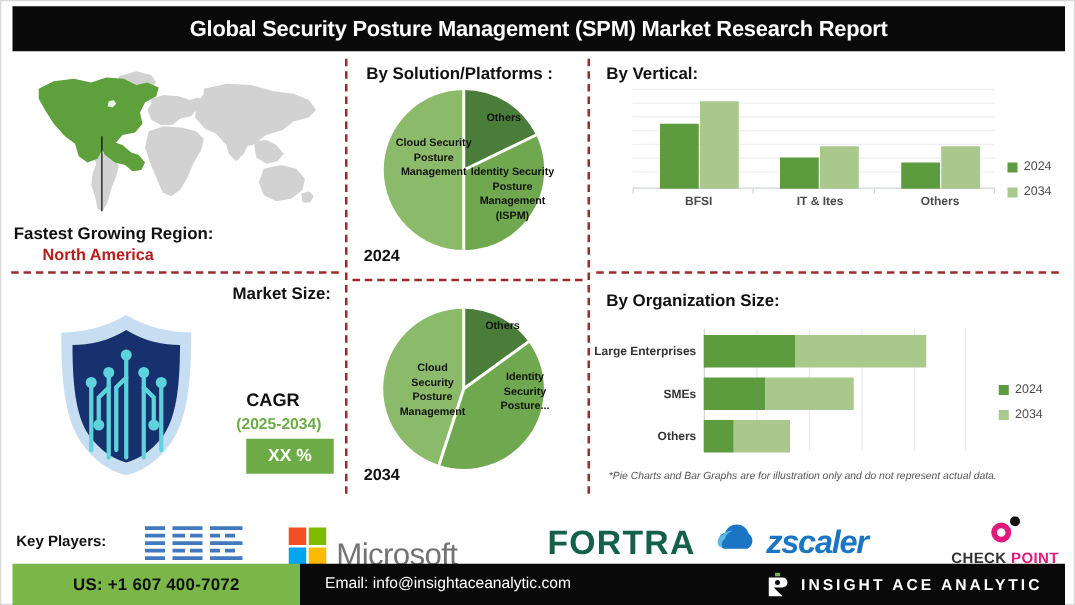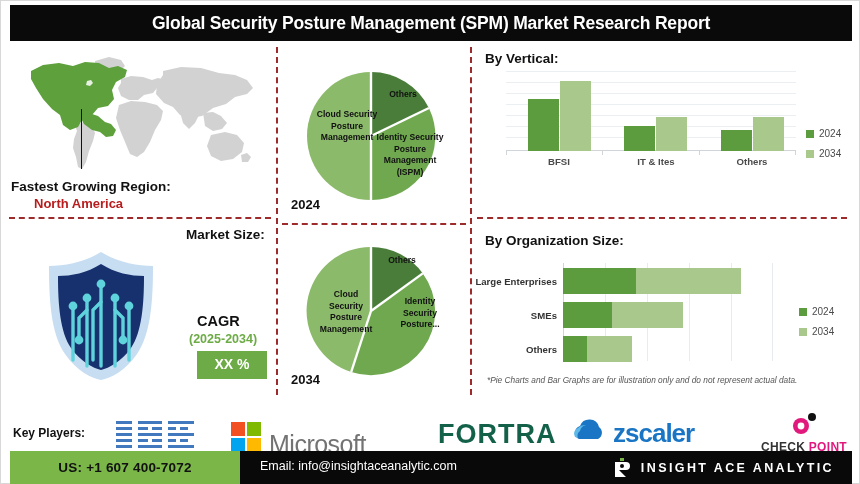--- a/index.html
+++ b/index.html
@@ -76,21 +76,21 @@
 
   
   .kp-label{position:absolute;left:12px;top:425px;font-size:12px;font-weight:bold;color:#111;}
   .logo{position:absolute;}
   .ibm{left:115px;top:418px;}
   .ms-logo{left:230px;top:414px;display:flex;align-items:center;gap:8px;}
   .ms-sq{display:grid;grid-template-columns:14px 14px;grid-template-rows:14px 14px;gap:2px;}
   .ms-txt{font-size:25px;color:#737373;letter-spacing:-.5px;margin-top:15px;}
   .fortra{left:437px;top:418px;font-size:27px;font-weight:bold;color:#14614a;letter-spacing:1px;}
   .zs{left:568px;top:417px;display:flex;align-items:center;}
-  .zs-txt{font-size:26px;font-weight:bold;color:#1a75c4;letter-spacing:-1px;}
+  .zs-txt{font-size:26px;font-weight:bold;color:#1a75c4;font-style:italic;letter-spacing:-1px;}
   .cp{left:760px;top:412px;text-align:center;}
   .cp-txt{font-size:12px;font-weight:bold;letter-spacing:.3px;}
   .cp-a{color:#333;}.cp-b{color:#e2197d;}
 
   
   .ft-green{position:absolute;left:9px;top:450px;width:230px;height:33px;background:#7ab648;
             display:flex;align-items:center;justify-content:center;}
   .ft-green span{font-size:13.5px;font-weight:bold;color:#111;letter-spacing:.2px;}
   .ft-black{position:absolute;left:239px;top:450px;width:612px;height:33px;background:#090909;}
   .ft-mail{position:absolute;left:20px;top:8px;font-size:12.5px;color:#fff;}
@@ -172,20 +172,21 @@
     </svg>
   </div>
 
   <div class="ms-label">Market Size:</div>
   <div class="cagr-label">CAGR</div>
   <div class="cagr-sub">(2025-2034)</div>
   <div class="gbox cagr-box">
     <span>XX %</span>
   </div>
 
+  <div class="sect-t" style="left:292px;top:50px;">By Solution/Platforms :</div>
 
   <div class="pie" style="left:303px;top:68px;">
     <svg width="134" height="134" viewBox="0 0 134 134" xmlns="http://www.w3.org/2000/svg">
 
       <path d="M67 67 L67 3 A64 64 0 0 0 67 131 Z" fill="#8cba6b"></path>
 
       <path d="M67 67 L67 3 A64 64 0 0 1 124.9 39 Z" fill="#4a7d3a"></path>
 
       <path d="M67 67 L124.9 39 A64 64 0 0 1 67 131 Z" fill="#6fa84f"></path>
       <g stroke="#ffffff" stroke-width="2.4" fill="none">

